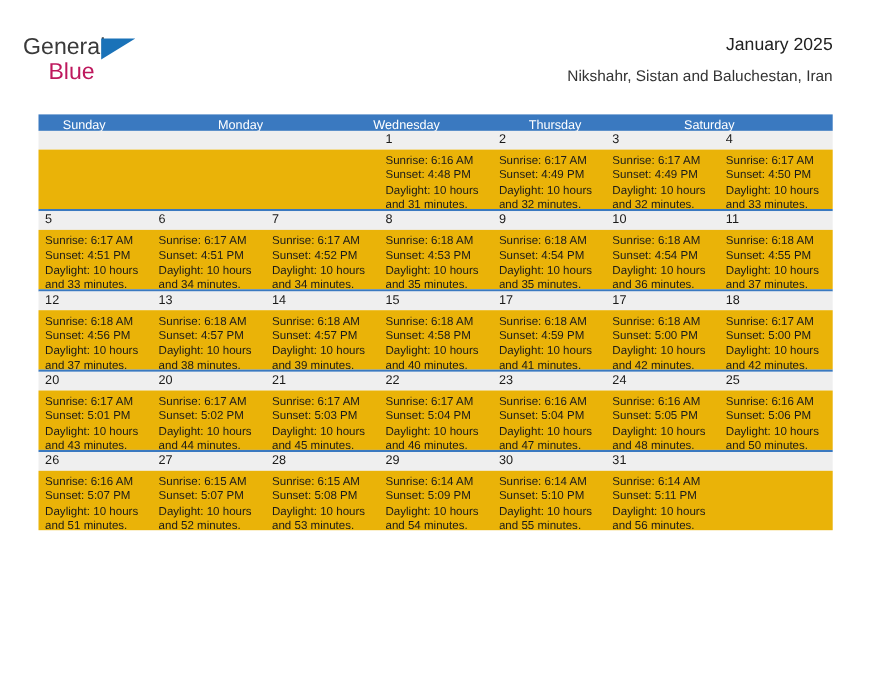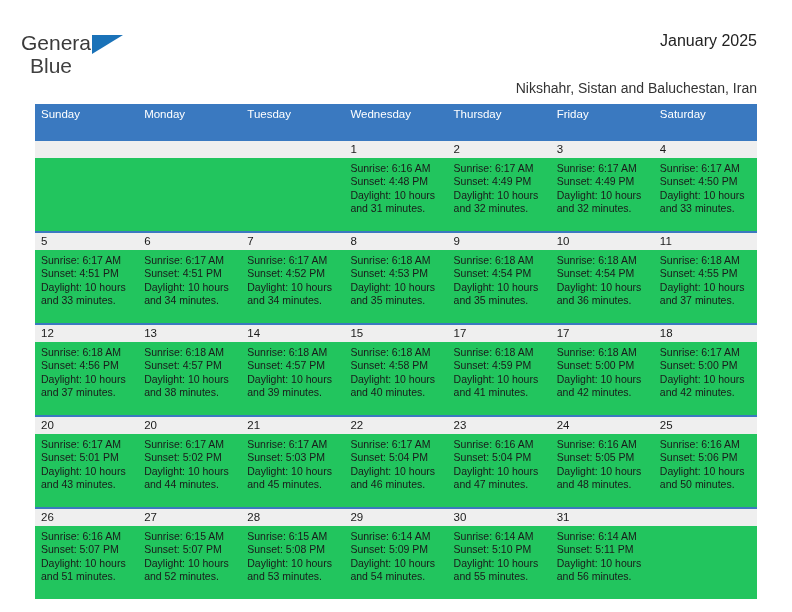--- a/index.html
+++ b/index.html
@@ -38,24 +38,24 @@
   }
   .logo-general {
     font-size: 21px;
     color: #3a3a3a;
     letter-spacing: 0px;
     line-height: 22px;
     font-weight: 400;
   }
   .logo-blue {
     font-size: 21px;
-    color: #404040;
+    color: #be185d;
     line-height: 22px;
     font-weight: 400;
-    margin-left: 9px;
+    margin-left: 23px;
     display: block;
     margin-top: 1px;
   }
   .logo-tri {
     position: absolute;
     left: 71px;
     top: 3px;
     width: 0;
     height: 0;
     border-left: 31px solid #1a72b8;
@@ -70,35 +70,36 @@
   .cal-title {
     font-size: 16px;
     color: #222222;
     line-height: 30px;
     white-space: nowrap;
   }
   .cal-subtitle {
     font-size: 14px;
     color: #333333;
     line-height: 18px;
-    margin-top: 23px;
+    margin-top: 4px;
     white-space: nowrap;
   }
 
   
   .calendar {
     position: absolute;
     left: 35px;
     top: 104px;
     width: 722px;
   }
   .weekday-row {
     display: flex;
     background: #3a79c0;
-    height: 37px;
+    height: 15px;
+    padding-left: 16px;
   }
   .weekday {
     flex: 1 1 0;
     color: #ffffff;
     font-size: 11.5px;
     line-height: 21px;
     padding-left: 6px;
     box-sizing: border-box;
     overflow: hidden;
     white-space: nowrap;
@@ -118,22 +119,22 @@
   .num-cell {
     flex: 1 1 0;
     font-size: 11.5px;
     line-height: 17px;
     padding-left: 6px;
     box-sizing: border-box;
     color: #1a1a1a;
   }
   .body-band {
     display: flex;
-    background: #22c55e;
-    height: 73px;
+    background: #eab308;
+    height: 54px;
   }
   .body-cell {
     flex: 1 1 0;
     padding: 4px 6px 0 6px;
     box-sizing: border-box;
     font-size: 10.5px;
     line-height: 13.4px;
     color: #1a1a1a;
   }
   .body-cell div {
@@ -162,24 +163,22 @@
       <div class="cal-subtitle">Nikshahr, Sistan and Baluchestan, Iran</div>
     </div>
 
   </div>
 
   <div class="calendar">
 
     <div class="weekday-row">
       <div class="weekday">Sunday</div>
       <div class="weekday">Monday</div>
-      <div class="weekday">Tuesday</div>
       <div class="weekday">Wednesday</div>
       <div class="weekday">Thursday</div>
-      <div class="weekday">Friday</div>
       <div class="weekday">Saturday</div>
     </div>
 
     <div id="weeks-container">
         <div class="week-row">
           <div class="numbers-band">
             <div class="num-cell"></div>
             <div class="num-cell"></div>
             <div class="num-cell"></div>
             <div class="num-cell">1</div>

